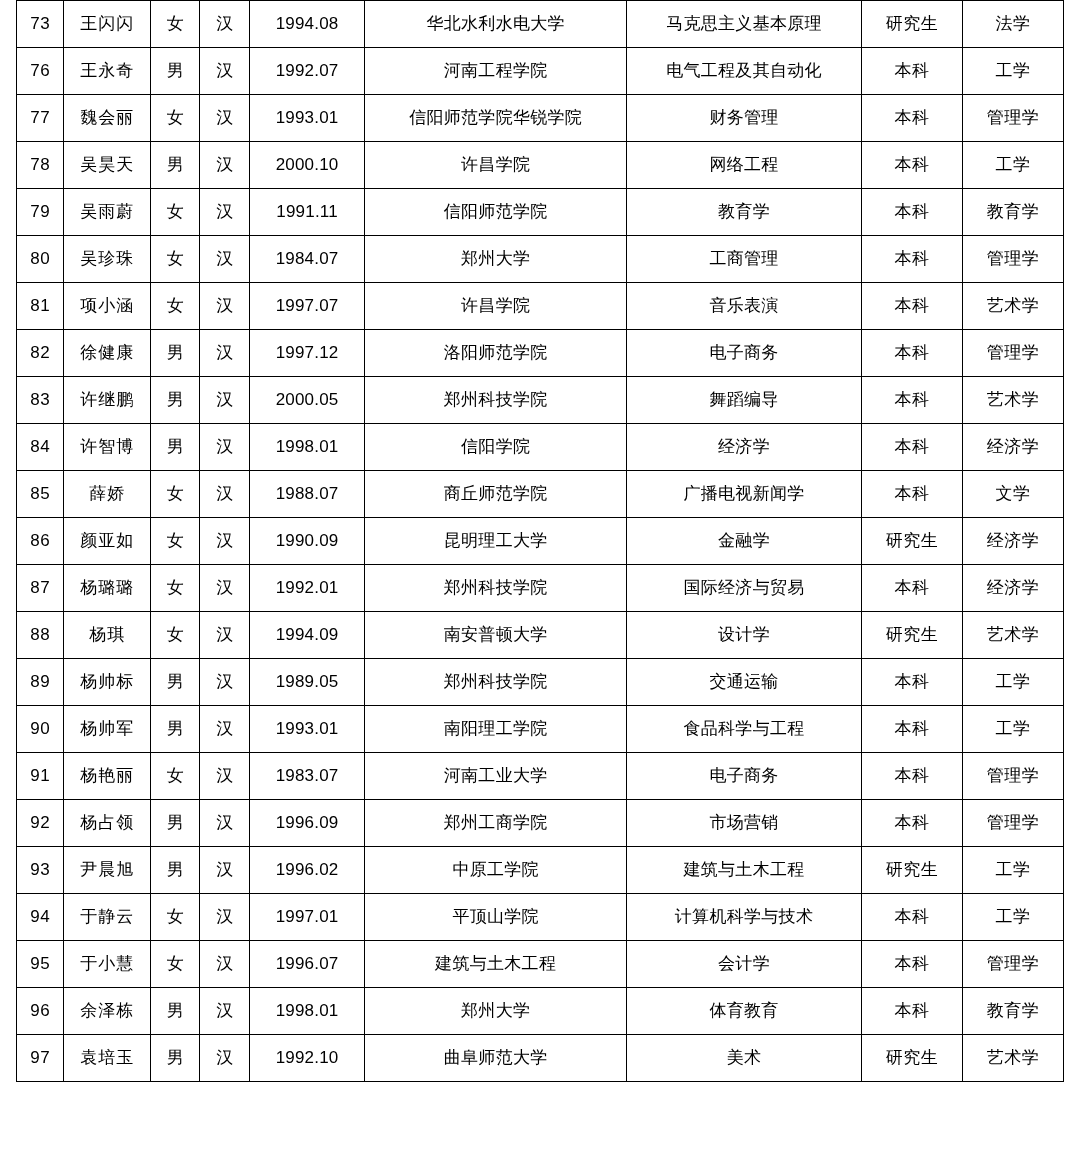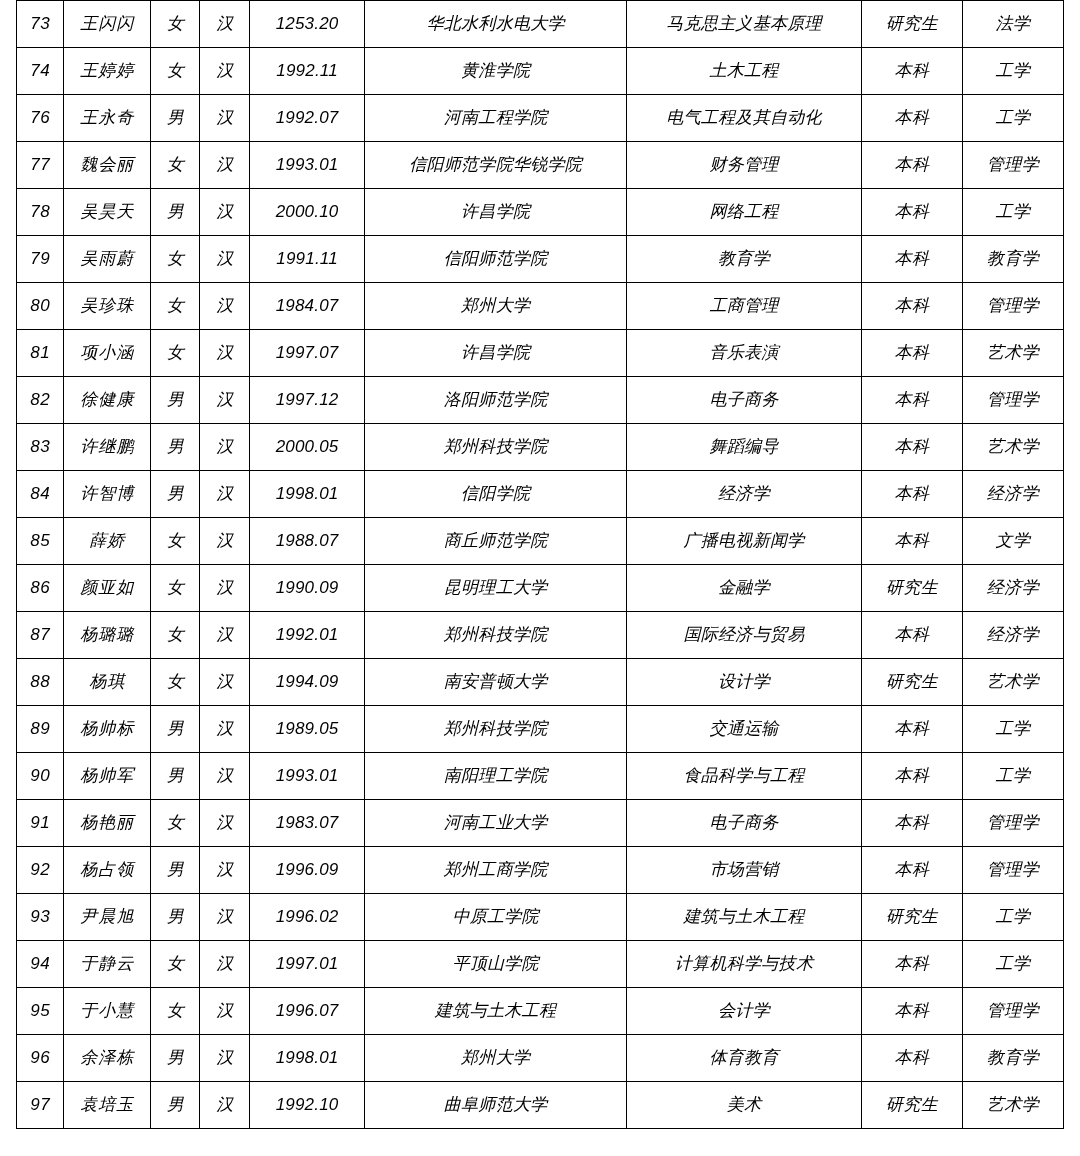--- a/index.html
+++ b/index.html
@@ -13,21 +13,20 @@
     font-family: "Liberation Sans", "DejaVu Sans", sans-serif;
     color: #000000;
     overflow: hidden;
   }
   .page {
     width: 856px;
     height: 1156px;
     position: relative;
     box-sizing: border-box;
     padding: 0 16px;
-    font-style: italic;
   }
   table.roster {
     border-collapse: collapse;
     width: 1048px;
     table-layout: fixed;
     margin: 0;
   }
   table.roster td {
     border: 1px solid #000000;
     height: 46px;
@@ -74,36 +73,25 @@
       <col class="c-major">
       <col class="c-degree">
       <col class="c-discipline">
     </colgroup>
     <tbody id="roster-body">
         <tr>
           <td class="index">73</td>
           <td class="name">王闪闪</td>
           <td class="gender">女</td>
           <td class="ethnicity">汉</td>
-          <td class="birth">1253.20</td>
+          <td class="birth">1994.08</td>
           <td class="school">华北水利水电大学</td>
           <td class="major">马克思主义基本原理</td>
           <td class="degree">研究生</td>
           <td class="discipline">法学</td>
-        </tr>
-        <tr>
-          <td class="index">74</td>
-          <td class="name">王婷婷</td>
-          <td class="gender">女</td>
-          <td class="ethnicity">汉</td>
-          <td class="birth">1992.11</td>
-          <td class="school">黄淮学院</td>
-          <td class="major">土木工程</td>
-          <td class="degree">本科</td>
-          <td class="discipline">工学</td>
         </tr>
         <tr>
           <td class="index">76</td>
           <td class="name">王永奇</td>
           <td class="gender">男</td>
           <td class="ethnicity">汉</td>
           <td class="birth">1992.07</td>
           <td class="school">河南工程学院</td>
           <td class="major">电气工程及其自动化</td>
           <td class="degree">本科</td>

